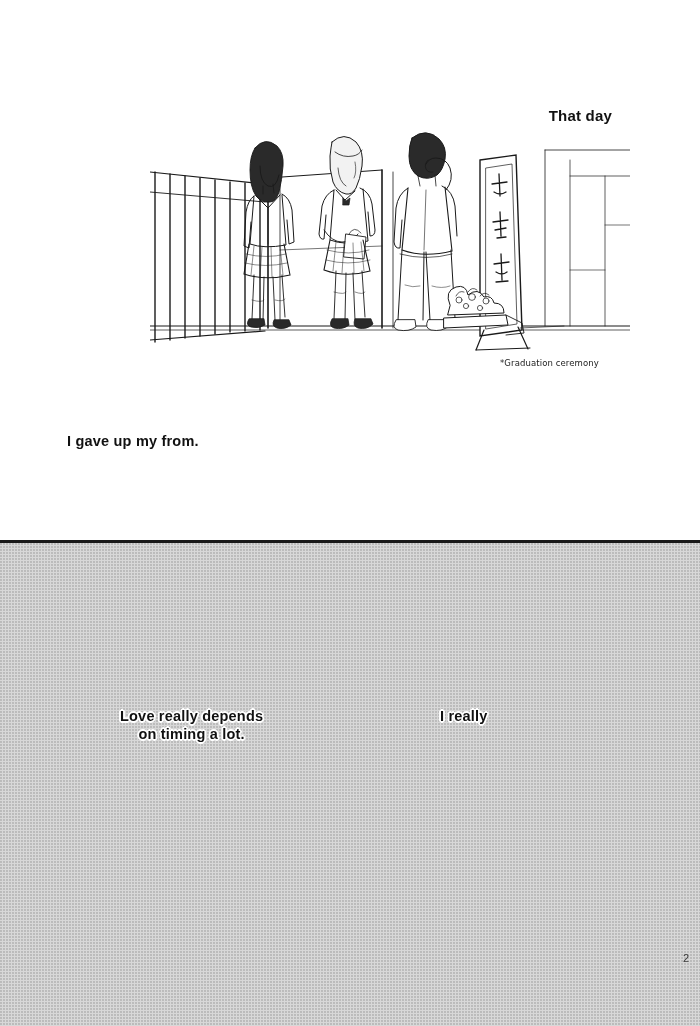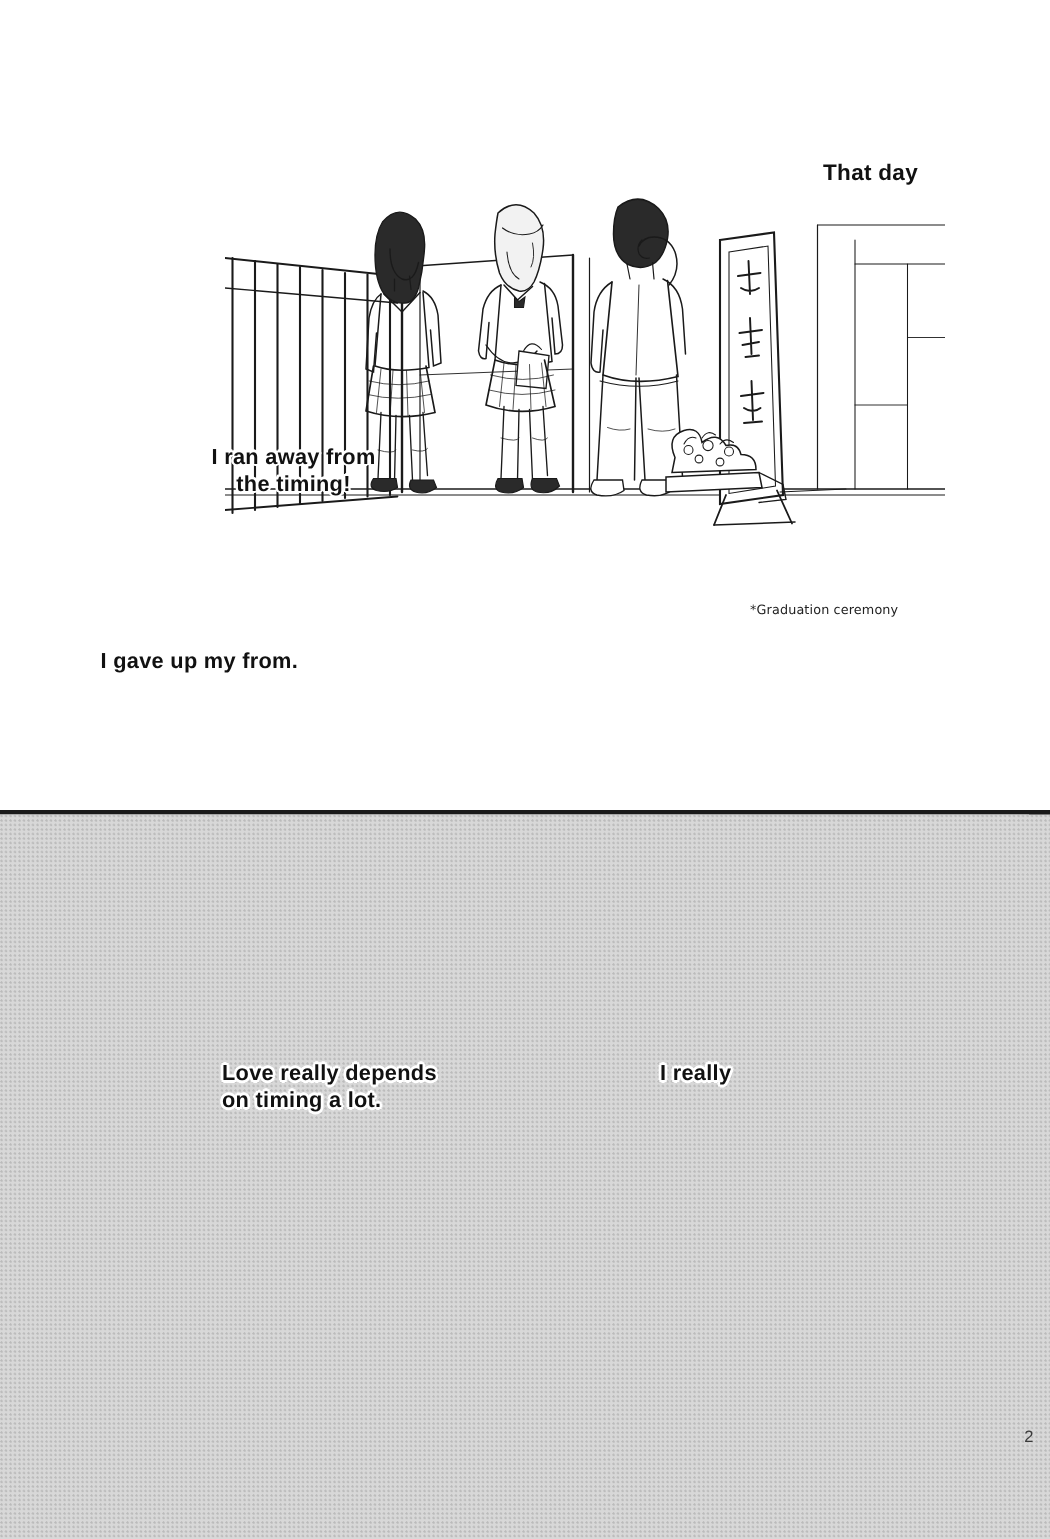--- a/index.html
+++ b/index.html
@@ -86,24 +86,24 @@
       -1.2px -1.2px #fff, 1.2px -1.2px #fff, -1.2px 1.2px #fff, 1.2px 1.2px #fff;
   }
 
   .txt-gave-up {
     left: 67px;
     top: 433px;
     font-size: 14.5px;
   }
 
   .txt-love-timing {
-    left: 148px;
+    left: 120px;
     top: 708px;
     font-size: 14.5px;
-    text-align: left;
+    text-align: center;
     text-shadow:
       -1.8px 0 #fff, 1.8px 0 #fff, 0 -1.8px #fff, 0 1.8px #fff,
       -1.3px -1.3px #fff, 1.3px -1.3px #fff, -1.3px 1.3px #fff, 1.3px 1.3px #fff;
   }
 
   .txt-i-think {
     left: 440px;
     top: 708px;
     font-size: 14.5px;
     text-shadow:
@@ -131,21 +131,20 @@
   .illustration svg { display: block; }
 
   .sign-caption {
     position: absolute;
     left: 500px;
     top: 358px;
     font-size: 8.5px;
     color: #222;
     font-family: "DejaVu Sans", sans-serif;
     letter-spacing: 0.1px;
-    margin-top: 44px;
   }
 </style>
 </head>
 <body>
 
 <div class="page">
 
   <div class="panel-top">
 
     <div class="caption txt-that-day">That day</div>
@@ -275,22 +274,20 @@
           </g>
           <path d="M294 188 l62 -3 l2 10 l-64 3 z" stroke-width="1.0" fill="#ffffff"></path>
           <path d="M356 185 l16 8 l2 10 l-18 2" stroke-width="0.9"></path>
           <path d="M370 198 l44 -2" stroke-width="0.7"></path>
         </g>
       </svg>
     </div>
 
     <div class="sign-caption">*Graduation ceremony</div>
 
-    <div class="caption txt-ran-away">I ran away from
-the timing!</div>
 
     <div class="caption txt-gave-up">I gave up my from.</div>
   </div>
 
   <div class="panel-bottom">
     <div class="panel-bottom-inner"></div>
   </div>
 
   <div class="caption txt-love-timing">Love really depends
 on timing a lot.</div>

